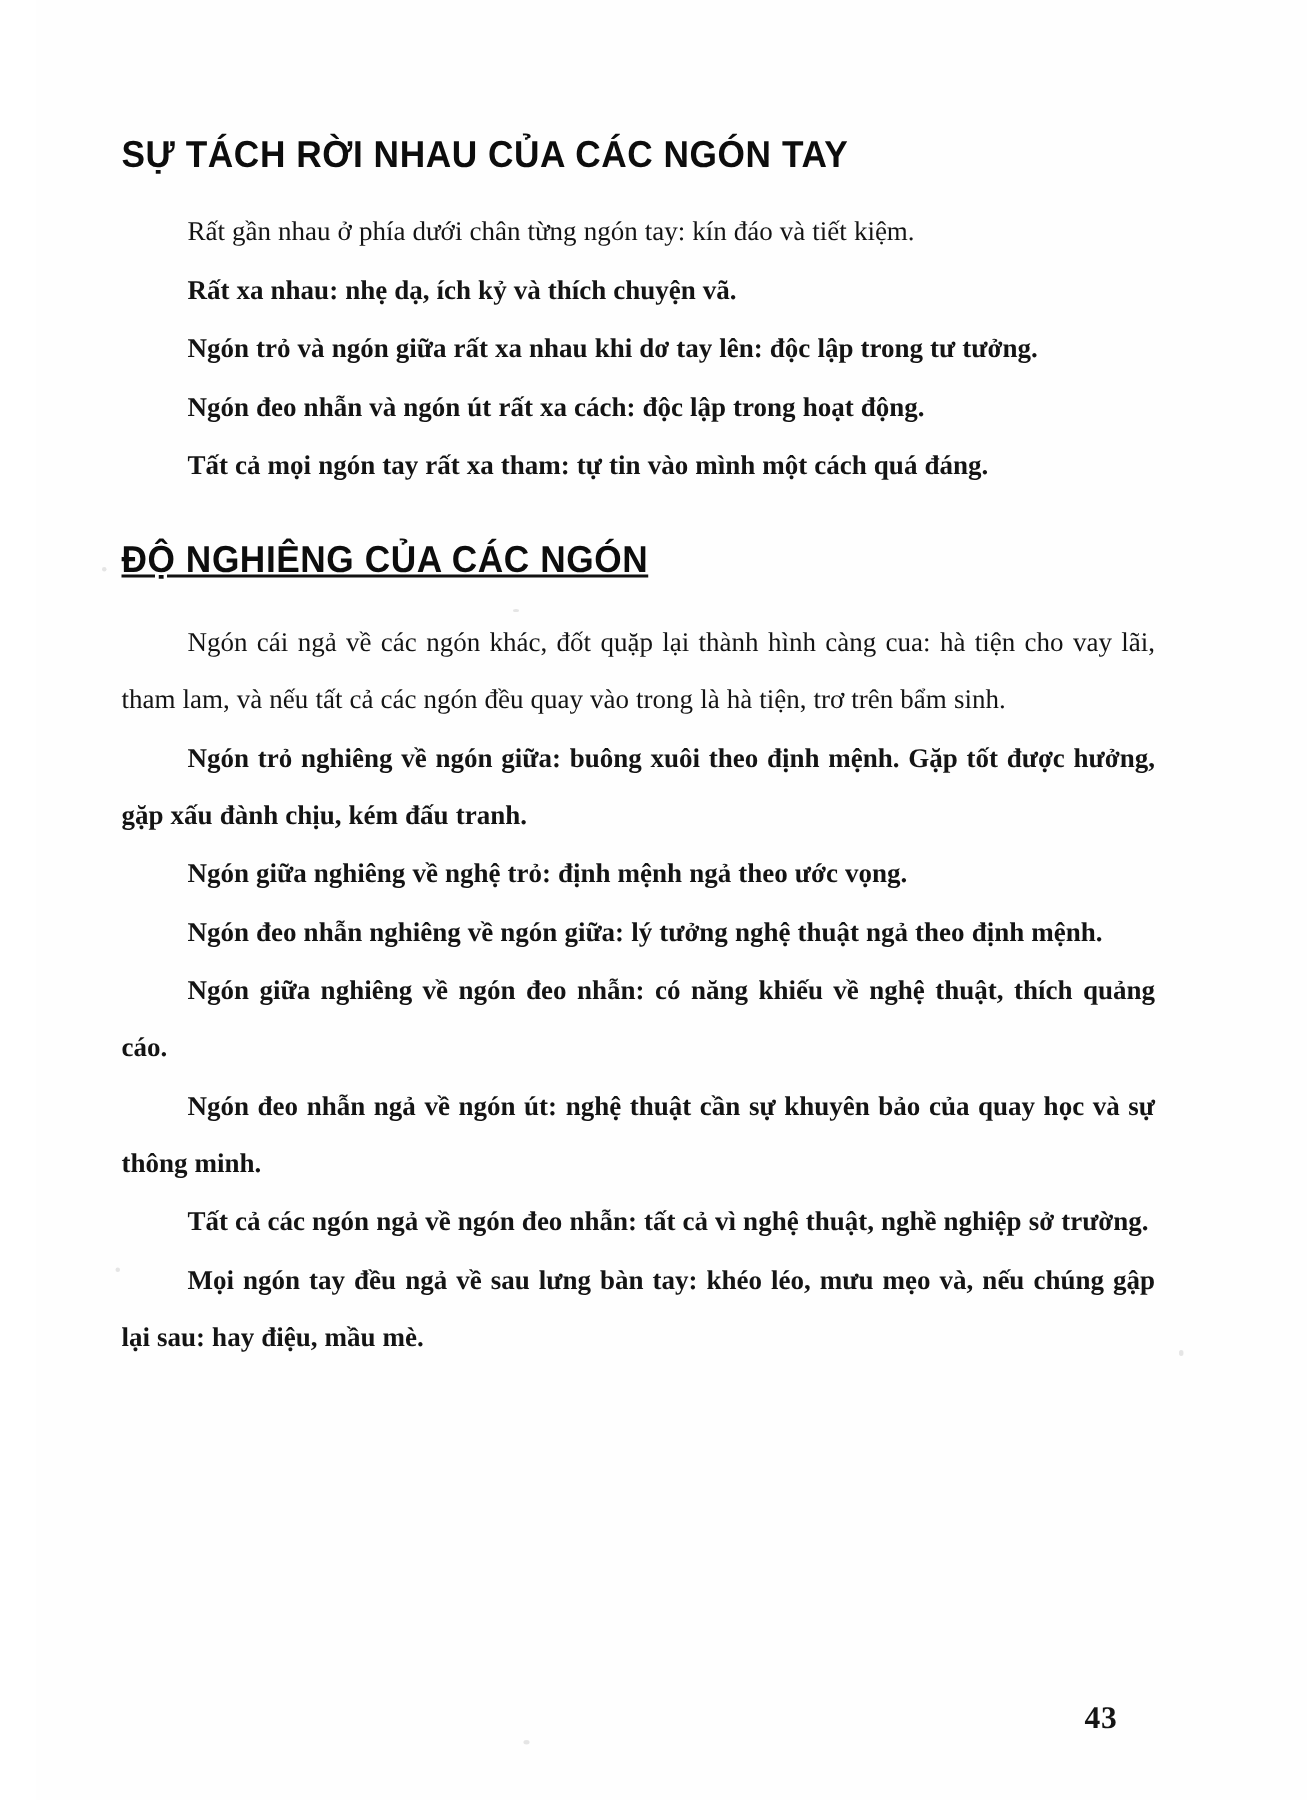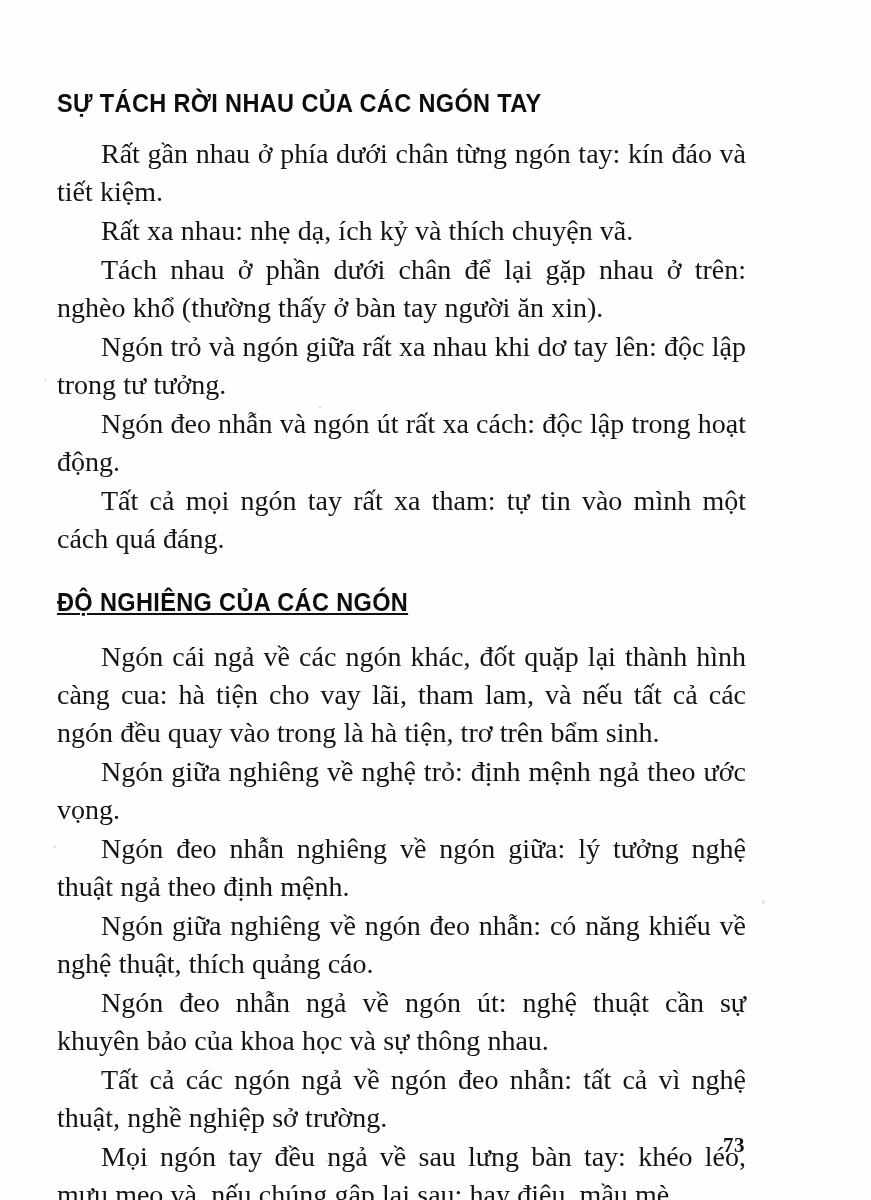--- a/index.html
+++ b/index.html
@@ -15,20 +15,21 @@
     overflow: hidden;
     font-family: "Liberation Serif", "DejaVu Serif", serif;
     color: #111111;
     -webkit-font-smoothing: antialiased;
   }
 
   .page {
     position: absolute;
     inset: 0;
     background: #fefefe;
+    margin-left: 24px;
   }
 
   .content {
     position: absolute;
     left: 57px;
     top: 72px;
     width: 689px;
   }
 
   
@@ -42,30 +43,30 @@
     white-space: nowrap;
     transform: scaleX(0.94);
     transform-origin: left center;
   }
 
   #heading-1-block { margin: 0 0 16px 0; }
   #heading-2-block { margin: 30px 0 10px 0; text-decoration: underline; }
 
   
   .para {
-    font-size: 28px;
+    font-size: 18px;
     line-height: 38px;
     text-align: justify;
     text-justify: inter-word;
     text-indent: 44px;
     margin: 0 0 0 0;
     color: #141414;
     word-spacing: 0.2px;
   }
-  .para + .para { margin-top: 1px; }
+  .para + .para { margin-top: 1px; font-weight: bold; }
 
   
   .folio {
     position: absolute;
     right: 126px;
     bottom: 42px;
     font-family: "Liberation Serif", "DejaVu Serif", serif;
     font-size: 21px;
     font-weight: 700;
     color: #141414;
@@ -92,34 +93,34 @@
   <span class="speck" style="left:53px;  top:845px; width:3px;  height:3px;"></span>
 
   <div class="content">
 
     <div id="heading-1-block">
       <h1 class="section-heading">SỰ TÁCH RỜI NHAU CỦA CÁC NGÓN TAY</h1>
     </div>
 
     <p class="para">Rất gần nhau ở phía dưới chân từng ngón tay: kín đáo và tiết kiệm.</p>
     <p class="para">Rất xa nhau: nhẹ dạ, ích kỷ và thích chuyện vã.</p>
-    <p class="para">Tách nhau ở phần dưới chân để lại gặp nhau ở trên: nghèo khổ (thường thấy ở bàn tay người ăn xin).</p>
     <p class="para">Ngón trỏ và ngón giữa rất xa nhau khi dơ tay lên: độc lập trong tư tưởng.</p>
     <p class="para">Ngón đeo nhẫn và ngón út rất xa cách: độc lập trong hoạt động.</p>
     <p class="para">Tất cả mọi ngón tay rất xa tham: tự tin vào mình một cách quá đáng.</p>
 
     <div id="heading-2-block">
       <h2 class="section-heading">ĐỘ NGHIÊNG CỦA CÁC NGÓN</h2>
     </div>
 
     <p class="para">Ngón cái ngả về các ngón khác, đốt quặp lại thành hình càng cua: hà tiện cho vay lãi, tham lam, và nếu tất cả các ngón đều quay vào trong là hà tiện, trơ trên bẩm sinh.</p>
+    <p class="para">Ngón trỏ nghiêng về ngón giữa: buông xuôi theo định mệnh. Gặp tốt được hưởng, gặp xấu đành chịu, kém đấu tranh.</p>
     <p class="para">Ngón giữa nghiêng về nghệ trỏ: định mệnh ngả theo ước vọng.</p>
     <p class="para">Ngón đeo nhẫn nghiêng về ngón giữa: lý tưởng nghệ thuật ngả theo định mệnh.</p>
     <p class="para">Ngón giữa nghiêng về ngón đeo nhẫn: có năng khiếu về nghệ thuật, thích quảng cáo.</p>
-    <p class="para">Ngón đeo nhẫn ngả về ngón út: nghệ thuật cần sự khuyên bảo của khoa học và sự thông nhau.</p>
+    <p class="para">Ngón đeo nhẫn ngả về ngón út: nghệ thuật cần sự khuyên bảo của quay học và sự thông minh.</p>
     <p class="para">Tất cả các ngón ngả về ngón đeo nhẫn: tất cả vì nghệ thuật, nghề nghiệp sở trường.</p>
     <p class="para">Mọi ngón tay đều ngả về sau lưng bàn tay: khéo léo, mưu mẹo và, nếu chúng gập lại sau: hay điệu, mầu mè.</p>
 
   </div>
 
-  <div class="folio">73</div>
+  <div class="folio">43</div>
 
 </div>
 
 </body></html>

